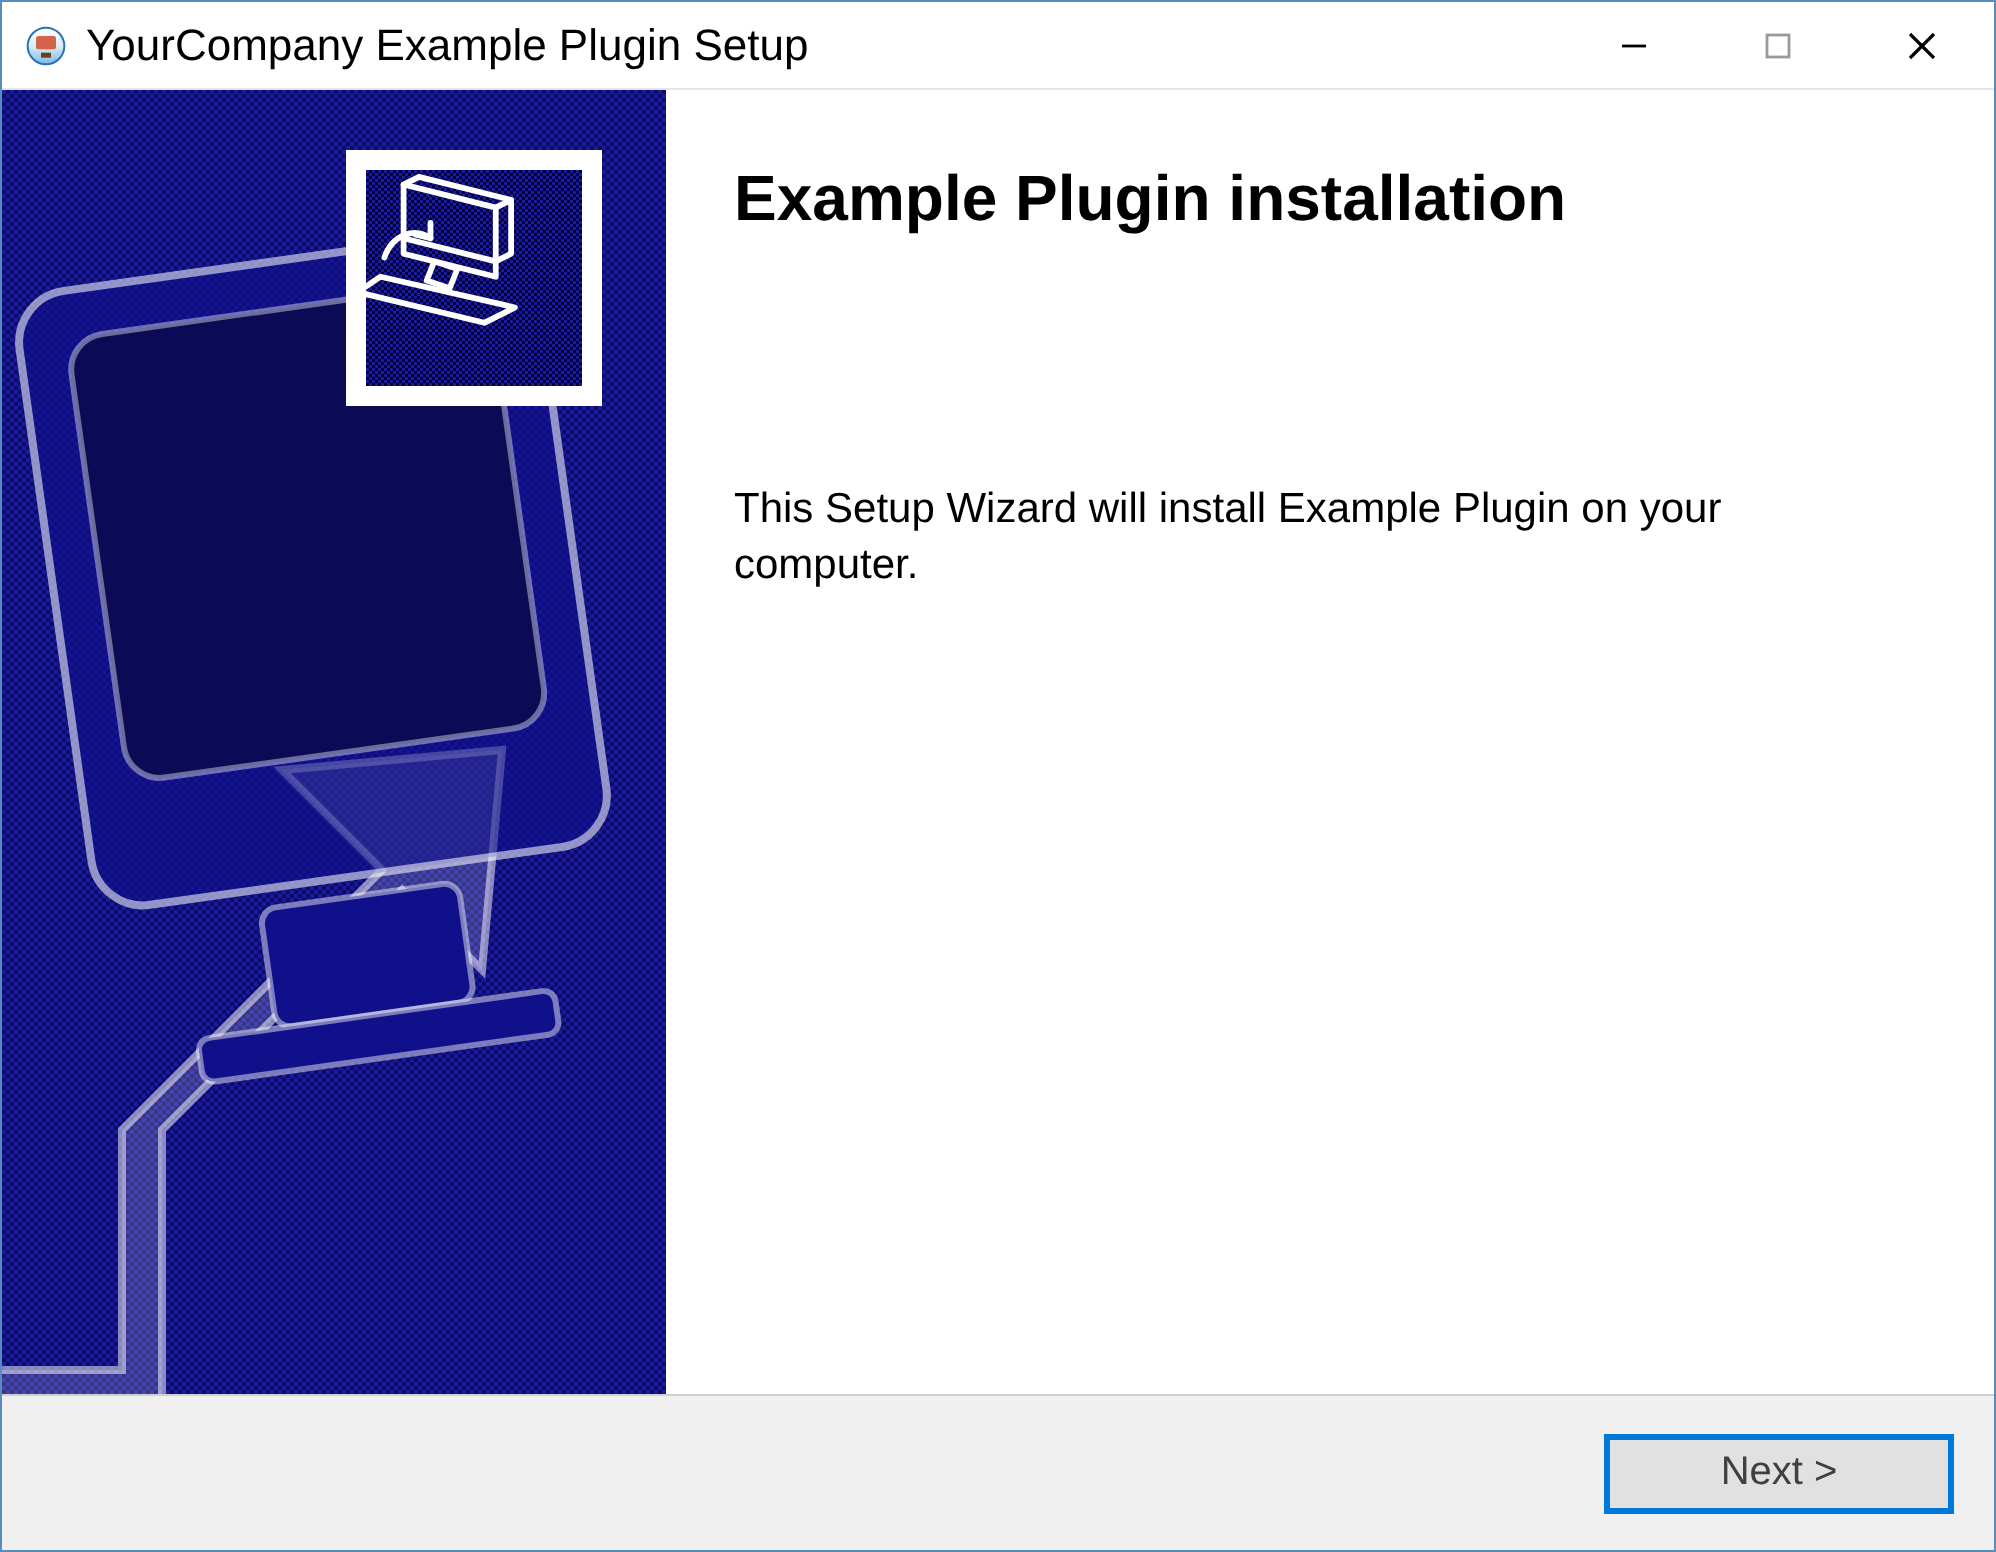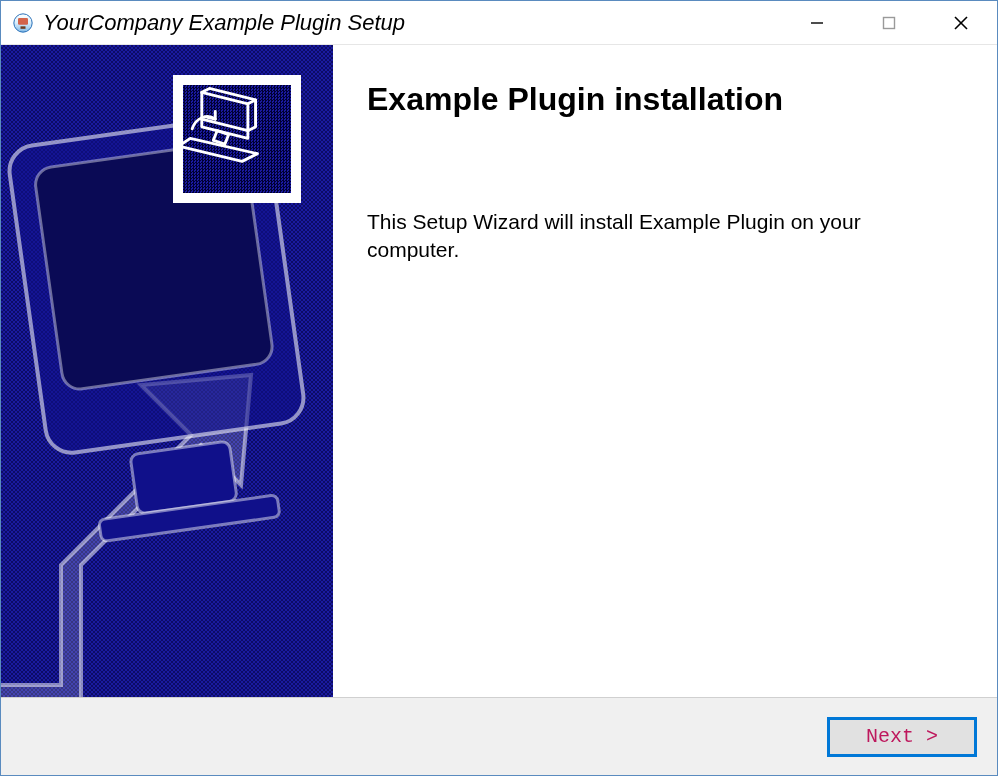--- a/index.html
+++ b/index.html
@@ -16,21 +16,20 @@
   }
 
   
   .titlebar {
     height: 44px;
     display: flex;
     align-items: center;
     background: #ffffff;
     border-bottom: 1px solid #e6e6e6;
     padding-left: 10px;
-    font-style: italic;
   }
   .app-icon {
     width: 24px;
     height: 24px;
     display: flex;
     align-items: center;
     justify-content: center;
     margin-right: 8px;
   }
   .title-text {
@@ -103,44 +102,45 @@
     font-size: 32px;
     font-weight: 700;
     color: #000;
     margin: 0 0 90px 0;
   }
   .page-desc {
     font-size: 21px;
     color: #000;
     line-height: 1.35;
     max-width: 560px;
+    margin-top: 33px;
   }
 
   
   .footer {
     height: 78px;
     border-top: 1px solid #d0d0d0;
     background: #f0f0f0;
     display: flex;
     align-items: center;
     justify-content: flex-end;
     padding-right: 20px;
     gap: 14px;
   }
   .btn {
-    width: 150px;
+    width: 175px;
     height: 40px;
     font-size: 20px;
-    font-family: Liberation Mono, monospace;
+    font-family: Liberation Sans, sans-serif;
     display: inline-flex;
     align-items: center;
     justify-content: center;
     background: #e1e1e1;
     border: 1px solid #adadad;
-    color: #be185d;
+    color: #404040;
     cursor: pointer;
   }
   .btn.primary {
     background: #e1e1e1;
     border: 3px solid #0078d7;
   }
 </style>
 </head>
 <body>
 

